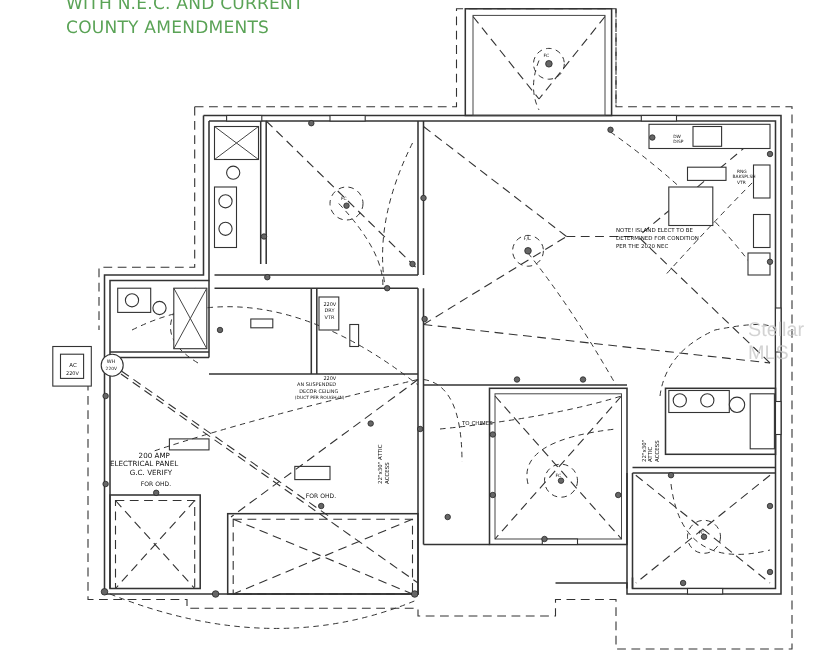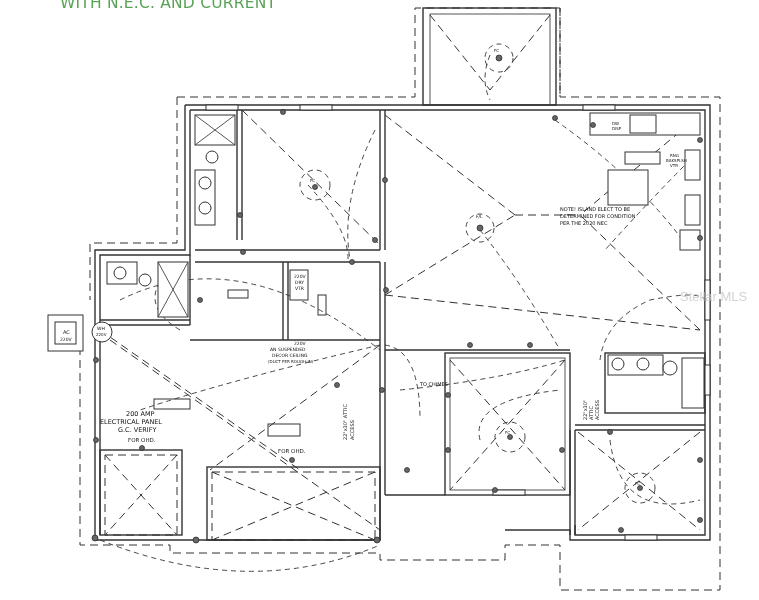--- a/index.html
+++ b/index.html
@@ -7,27 +7,28 @@
     .header { position: absolute; left: 60px; top: -8px; color: #5aa356; font-size: 15.5px; line-height: 22px; letter-spacing: 0.2px; font-family: "DejaVu Sans", sans-serif; }
     .header div { white-space: nowrap; }
     svg { position: absolute; left: 0; top: 0; }
     .wall { fill: none; stroke: #333; stroke-width: 1.4; }
     .wallthin { fill: none; stroke: #444; stroke-width: 0.9; }
     .dash { fill: none; stroke: #333; stroke-width: 1; stroke-dasharray: 8 5; }
     .dashsm { fill: none; stroke: #333; stroke-width: 0.9; stroke-dasharray: 5 4; }
     .fix { fill: #fff; stroke: #333; stroke-width: 1; }
     .dev { fill: #666; stroke: #222; stroke-width: 0.7; }
     .lbl { font-family: "DejaVu Sans", sans-serif; fill: #111; }
-    .watermark { position: absolute; left: 680px; top: 289px; font-size: 13px; color: rgba(200,200,200,0.8); font-family: "Liberation Sans", sans-serif; }
+    .watermark { position: absolute; left: 680px; top: 289px; font-size: 18px; color: rgba(200,200,200,0.8); font-family: "Liberation Sans", sans-serif; }
   </style>
 </head>
 <body>
 
 <div class="header">
   <div>WITH N.E.C. AND CURRENT</div>
+  <div>COUNTY AMENDMENTS</div>
 </div>
 
 <svg width="759" height="600" viewBox="0 0 759 600">
 
   <g>
     <polyline class="dash" points="177,97 177,243 90,243 90,300"></polyline>
     <polyline class="dash" points="177,97 415,97 415,8 560,8 560,97 720,97 720,590 560,590 560,545 505,545 505,560 380,560 380,553 170,553 170,545 80,545 80,340"></polyline>
     <line class="dash" x1="560" y1="8" x2="560" y2="97"></line>
   </g>
 

